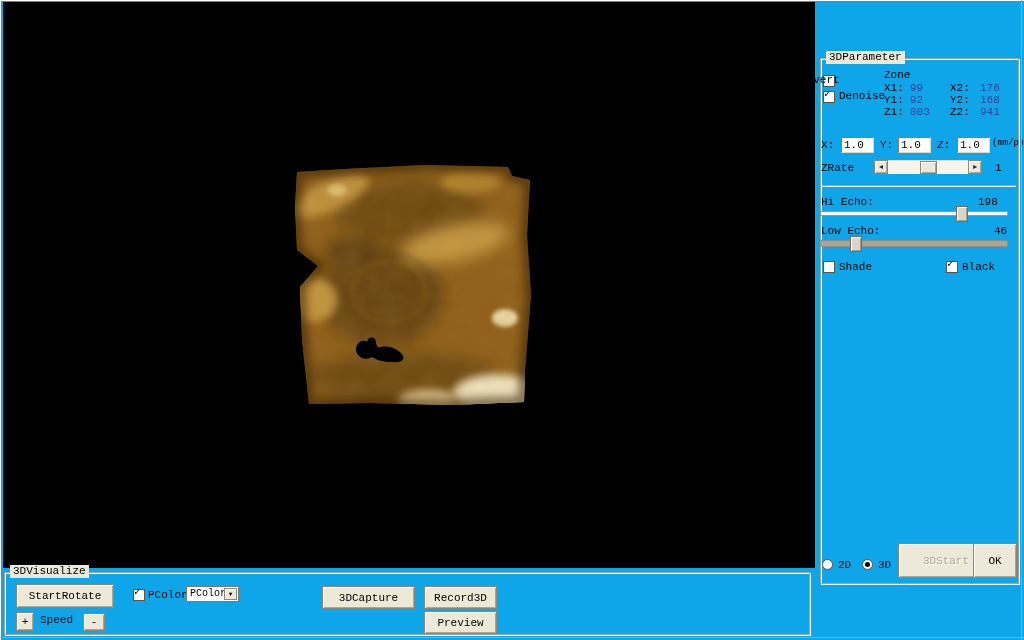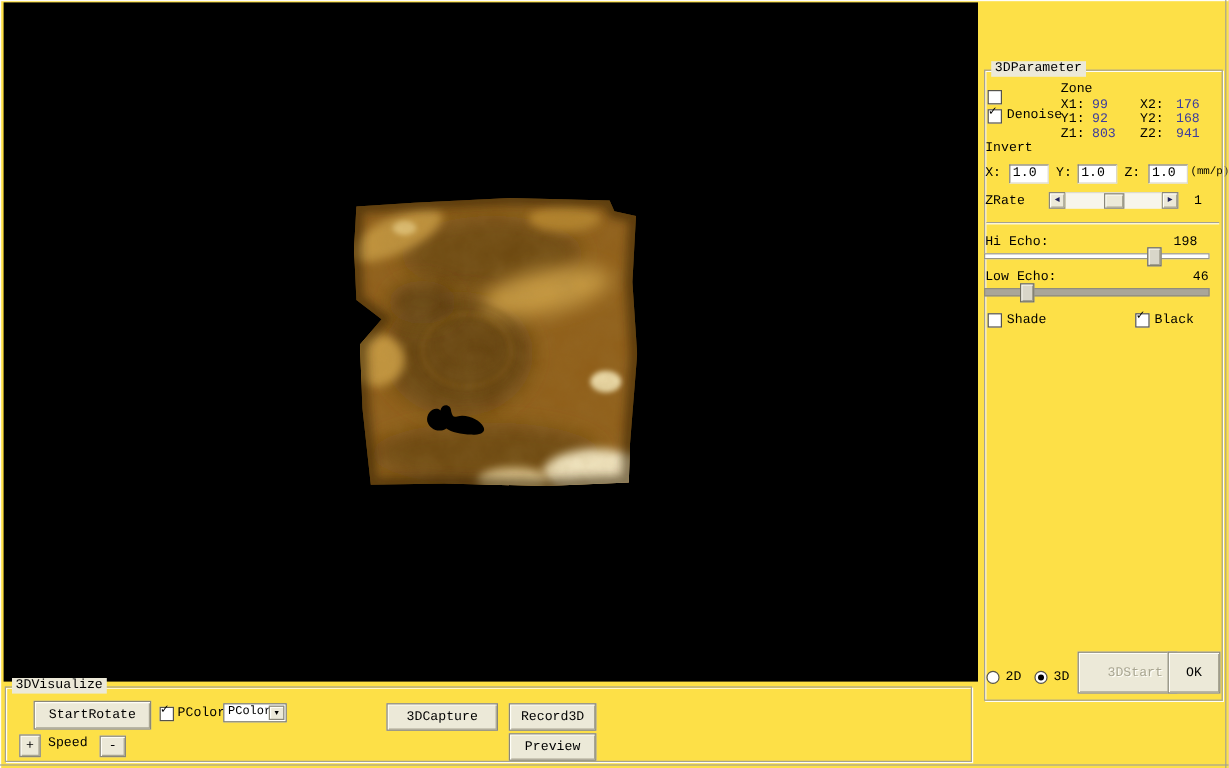--- a/index.html
+++ b/index.html
@@ -1,18 +1,18 @@
 <!DOCTYPE html>
 <html><head>
 <meta charset="utf-8">
 <style>
   html,body { margin:0; padding:0; }
   .win {
     position:relative; width:1024px; height:640px;
-    background:#fde047; overflow:hidden;
+    background:#0ea5e9; overflow:hidden;
     font-family:"Liberation Mono","DejaVu Sans Mono",monospace;
     font-size:11px; color:#000; -webkit-font-smoothing:none;
   }
   .viewport { position:absolute; left:3px; top:2px; width:812px; height:566px; background:#000; }
 
   
   .groupbox {
     position:absolute; border:1px solid #a5a292;
     box-shadow: 1px 1px 0 #fffef8, inset 1px 1px 0 #fffef8;
   }
@@ -137,21 +137,21 @@
         <path fill="none" stroke="#2e1c03" stroke-width="12" opacity="0.55" filter="url(#b4)" d="M297,172 L345,169 L425,165 L508,167 L512,176 L530,180 L527,235 L531,295 L525,370 L524,402 L455,405 L370,403 L309,404 L302,340 L300,287 L318,266 L297,250 L295,207 Z"></path>
       </g>
     </svg>
   </div>
 
   <div class="groupbox" style="left:820px; top:58px; width:197px; height:524px;">
     <span class="gb-label">3DParameter</span>
   </div>
 
   <span class="cb" style="left:823px; top:75px;"></span>
-  <span class="lbl" style="left:821px; top:75px;margin-top:44px;">Invert</span>
+  <span class="lbl" style="left:800px; top:75px;">Invert</span>
 
   <span class="cb" style="left:823px; top:91px;">
       <span class="check">✓</span>
     </span>
   <span class="lbl" style="left:839px; top:91px;">Denoise</span>
 
   <span class="lbl" style="left:884px; top:70px;">Zone</span>
 
   <span class="lbl" style="left:884px; top:83px;">X1:</span>
   <span class="lbl val" style="left:910px; top:83px;">99</span>
@@ -210,21 +210,21 @@
   <span class="radio selected" style="left:862px; top:559px;"></span>
   <span class="lbl" style="left:878px; top:560px;">3D</span>
 
   <div class="btn disabled" style="left:898px; top:543px; width:68px; height:33px;padding-left:13px;">3DStart</div>
   <div class="btn" style="left:973px; top:543px; width:42px; height:33px;">OK</div>
 
   <div class="groupbox" style="left:4px; top:572px; width:804px; height:61px;">
     <span class="gb-label">3DVisualize</span>
   </div>
 
-  <div class="btn" style="left:28px; top:584px; width:96px; height:22px;">StartRotate</div>
+  <div class="btn" style="left:16px; top:584px; width:96px; height:22px;">StartRotate</div>
 
   <div class="btn" style="left:16px; top:612px; width:16px; height:17px;">+</div>
   <span class="lbl" style="left:40px; top:615px;">Speed</span>
   <div class="btn" style="left:83px; top:613px; width:20px; height:16px;">-</div>
 
   <span class="cb" style="left:133px; top:589px;">
       <span class="check">✓</span>
     </span>
   <span class="lbl" style="left:148px; top:590px;">PColor</span>
 

